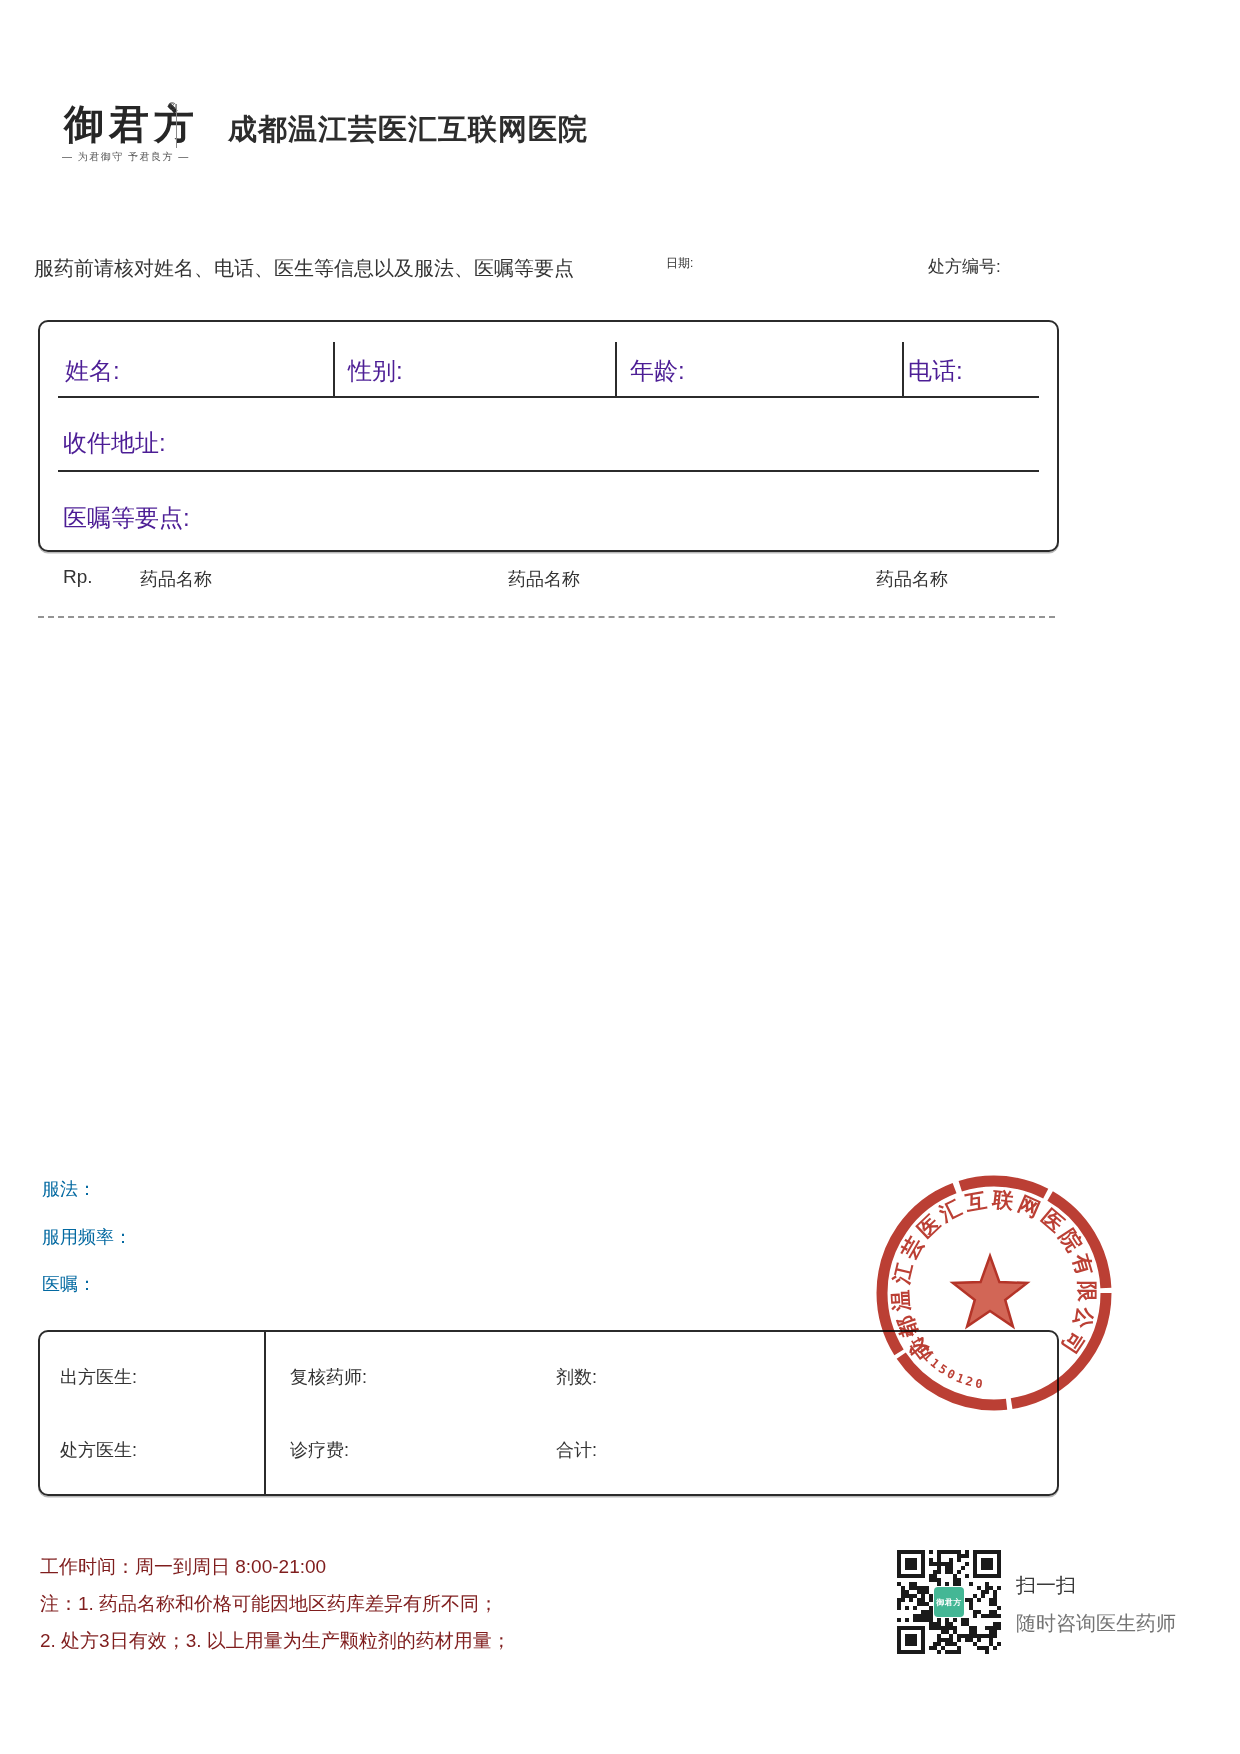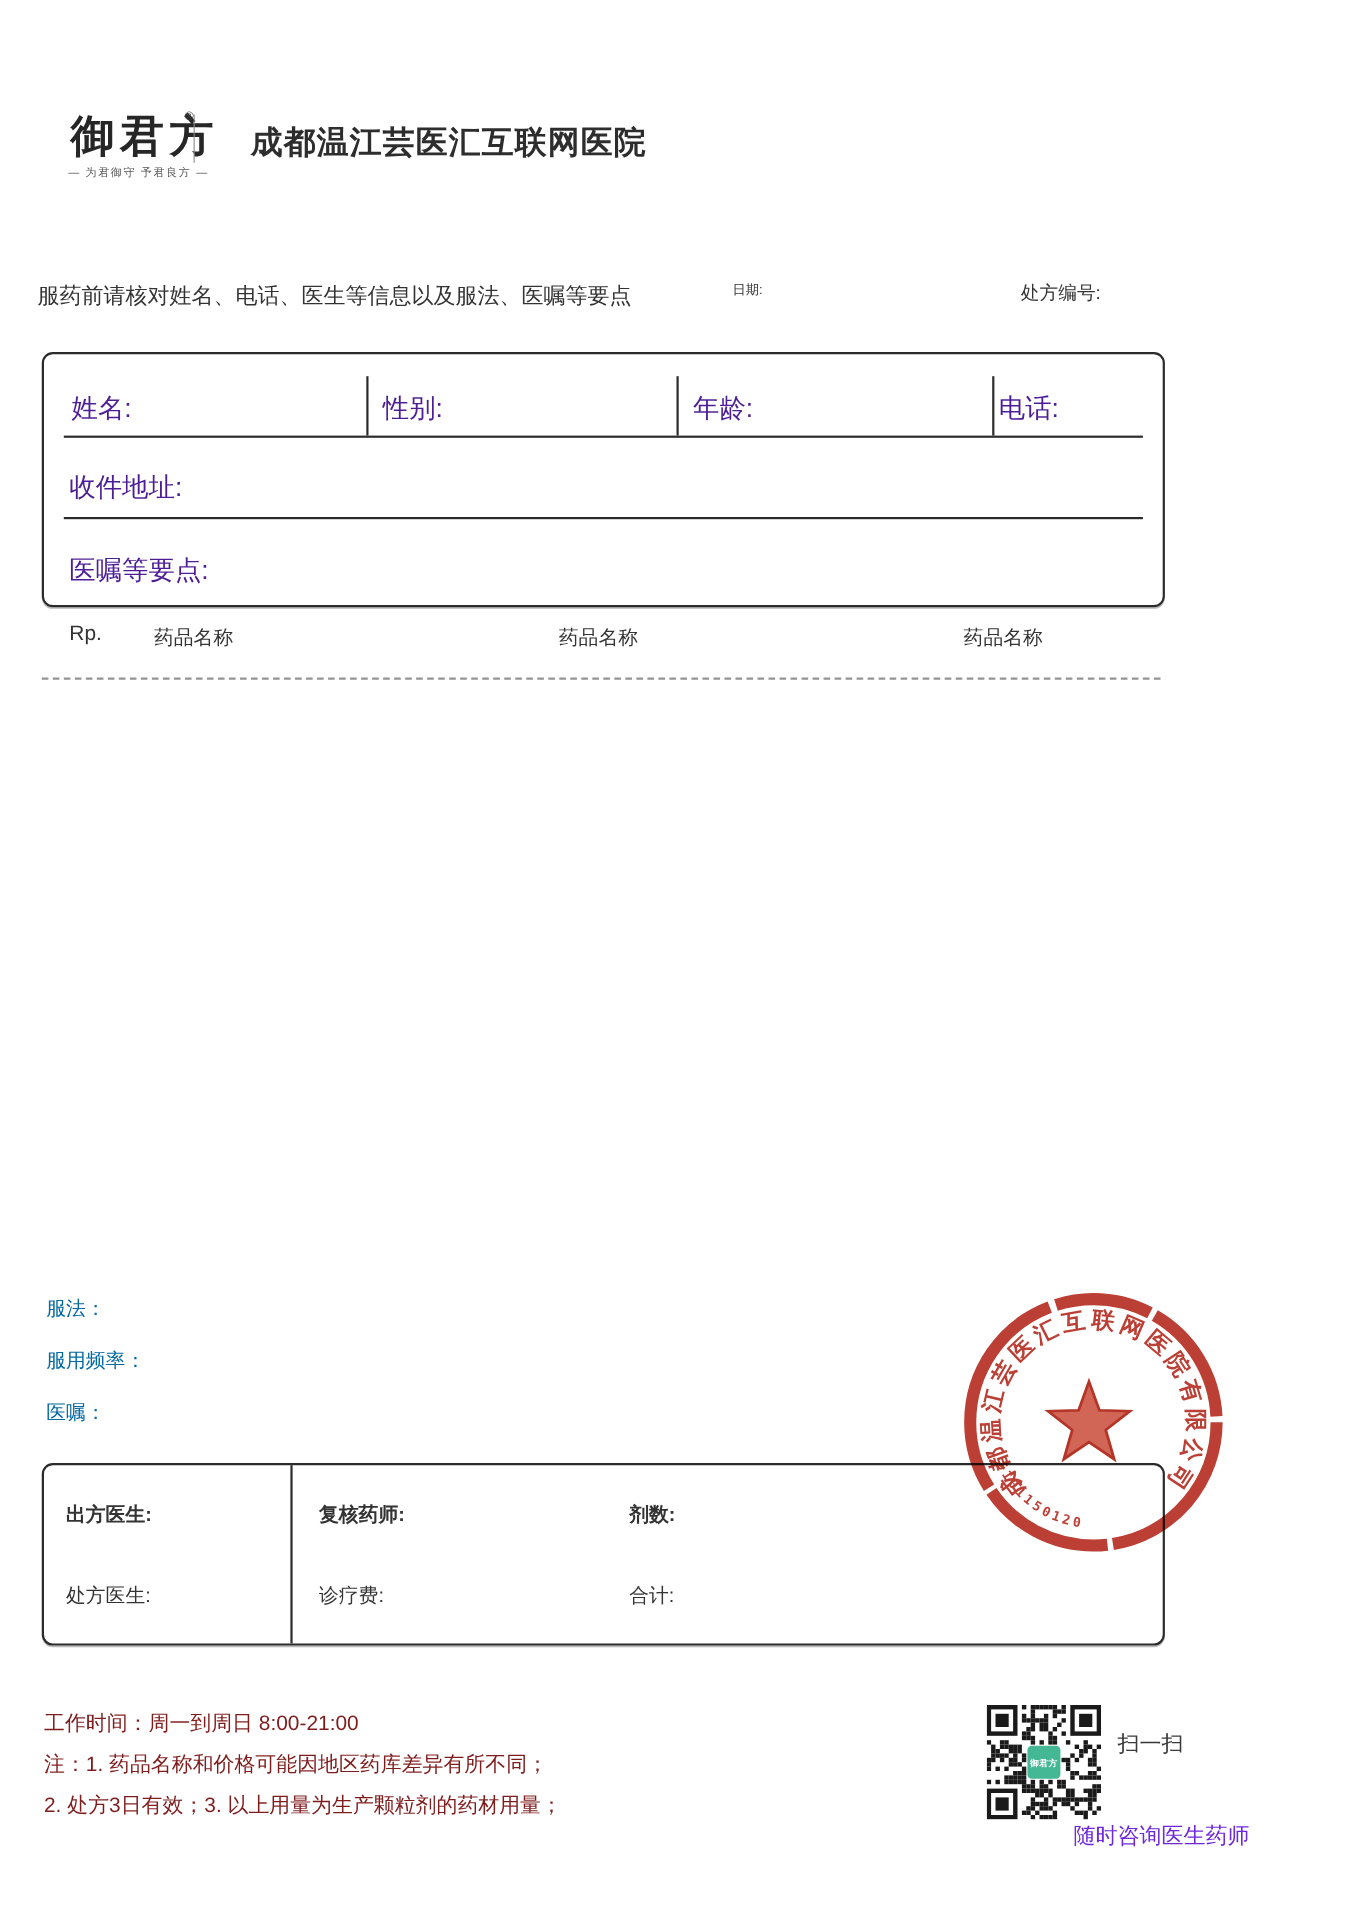--- a/index.html
+++ b/index.html
@@ -45,40 +45,40 @@
 
   
   .usage-label{left:42px;font-size:18px;color:#0369a1;}
   .u-method{top:1177px;} .u-freq{top:1225px;} .u-advice{top:1272px;}
 
   
   .signoff-box{left:38px;top:1330px;width:1017px;height:162px;border:2.5px solid #2b2b2b;
                border-radius:10px;box-shadow:0 1.5px 0 rgba(0,0,0,.28);}
   .so-vdiv{position:absolute;left:224px;top:0;bottom:0;width:1.6px;background:#2b2b2b;}
   .so-label{position:absolute;font-size:18px;color:#333;}
-  .so-r1{top:33px;font-weight:bold;} .so-r2{top:106px;}
-  .so-c1{left:20px;} .so-c2{left:250px;} .so-c3{left:532px;text-align:center;}
+  .so-r1{top:33px;} .so-r2{top:106px;}
+  .so-c1{left:20px;} .so-c2{left:250px;} .so-c3{left:516px;text-align:center;}
 
   
   .stamp{left:864px;top:1163px;width:260px;height:260px;mix-blend-mode:multiply;opacity:.93;}
   .stamp svg{display:block;}
   .stamp-ring-text{font-family:"DejaVu Sans","Liberation Sans",sans-serif;font-weight:700;
                    font-size:21px;letter-spacing:4px;}
   .stamp-serial{font-family:"DejaVu Sans Mono","Liberation Mono",monospace;font-weight:700;
                 font-size:12px;letter-spacing:3px;}
 
   
   .ft-line{left:40px;font-size:19px;color:#7f1d1d;}
   .ft-hours{top:1554px;} .ft-note1{top:1591px;} .ft-note2{top:1628px;}
   .qr{left:897px;top:1550px;width:104px;height:104px;}
   .qr-logo{position:absolute;left:37px;top:37px;width:30px;height:30px;border-radius:4px;
            display:flex;align-items:center;justify-content:center;
            color:#fff;font-size:8px;font-weight:700;letter-spacing:.5px;}
   .qr-cap1{left:1016px;top:1572px;font-size:20px;color:#3a3a3a;}
-  .qr-cap2{left:976px;top:1610px;font-size:20px;color:#6d28d9;margin-top:45px;}
+  .qr-cap2{left:1016px;top:1610px;font-size:20px;color:#737373;}
 </style>
 </head>
 <body>
 
 <div class="page">
 
   <div class="abs brand">御君方</div>
   <div class="abs brand-mark">®</div>
   <div class="abs brand-vline"></div>
   <div class="abs brand-tagline">— 为君御守  予君良方 —</div>

